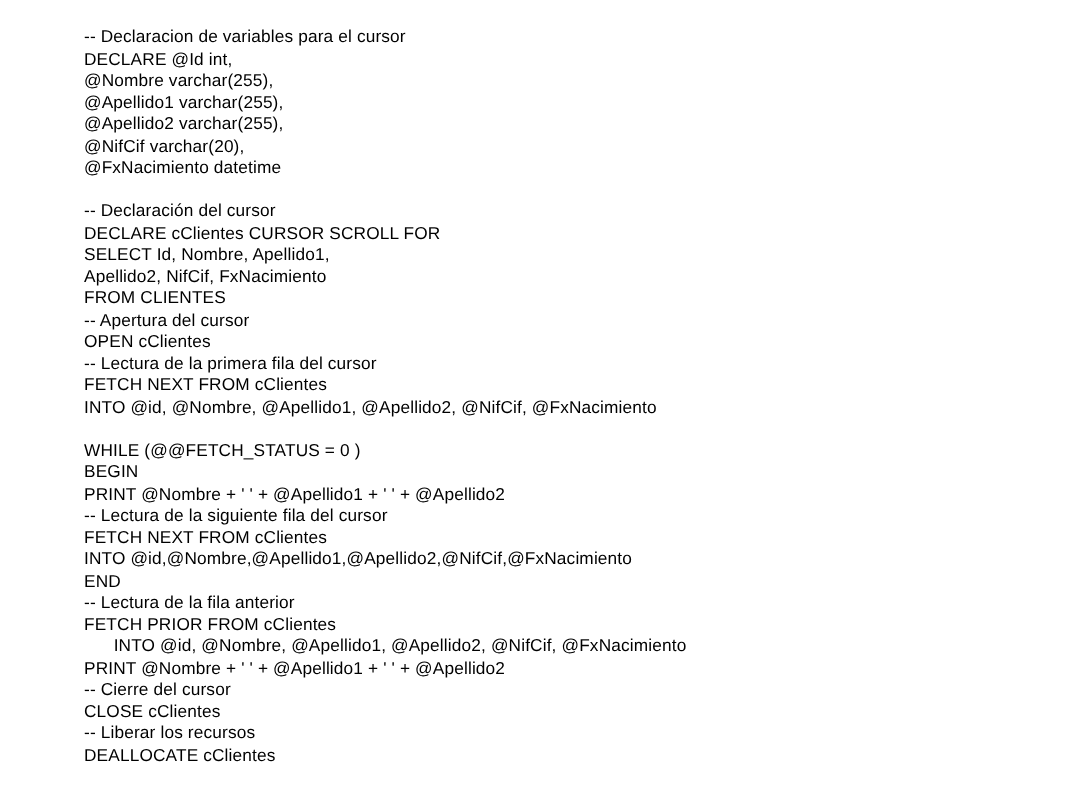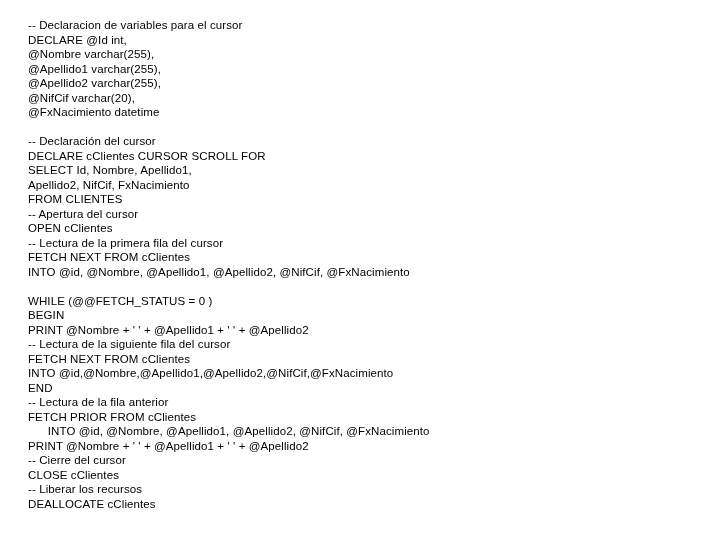--- a/index.html
+++ b/index.html
@@ -11,20 +11,21 @@
     overflow: hidden;
   }
   .code-block {
     font-family: Arial, Helvetica, sans-serif;
     font-size: 11.5px;
     line-height: 14.5px;
     color: #000000;
     white-space: pre;
     padding: 18px 0 0 28px;
     letter-spacing: 0.1px;
+    margin-left: 28px;
   }
 </style>
 </head>
 <body>
 
 <div class="code-block">-- Declaracion de variables para el cursor
 DECLARE @Id int,
 @Nombre varchar(255),
 @Apellido1 varchar(255),
 @Apellido2 varchar(255),

